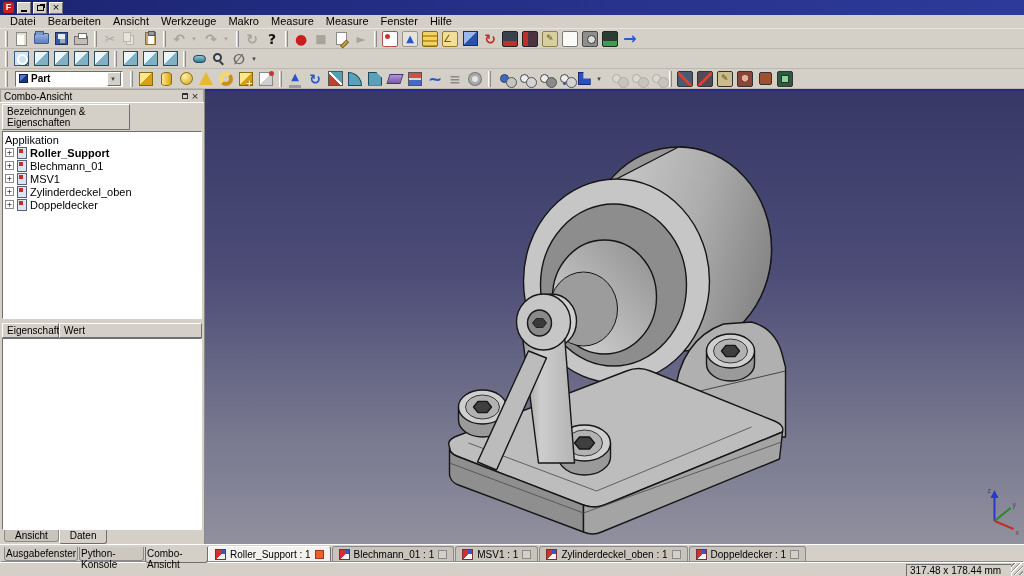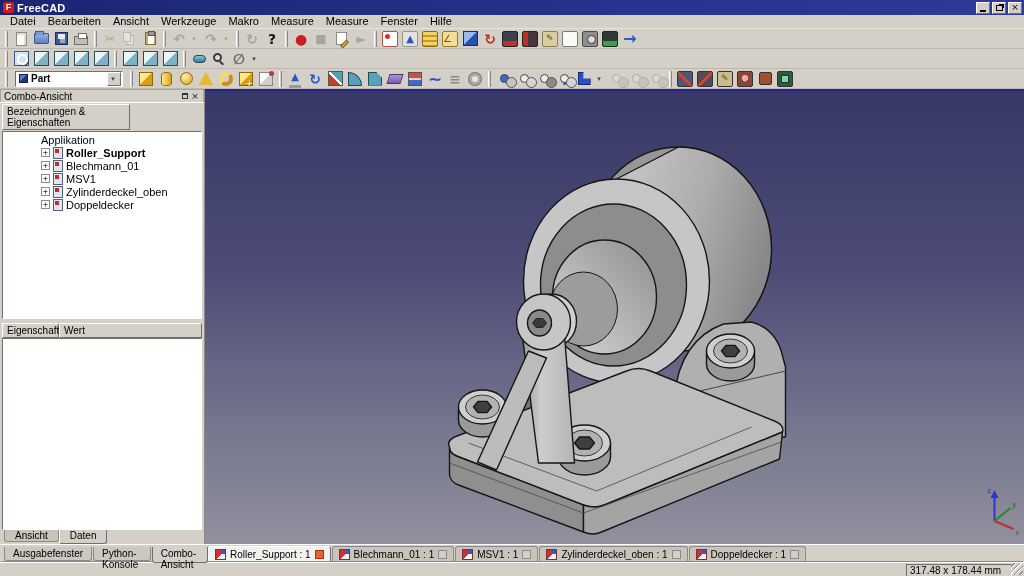--- a/index.html
+++ b/index.html
@@ -149,21 +149,21 @@
   .ic-float { width:6px; height:6px; border:1px solid #333; border-top-width:2px; }
   .panel-tabs { height:15px; display:flex; align-items:flex-end; padding-left:2px; }
   .ptab { padding:1px 9px 1px; font-size:10px; border:1px solid #8a8a8a; border-bottom:none;
     border-radius:2px 2px 0 0; background:#c8c4bc; margin-right:1px; height:13px; }
   .ptab.active { background:#d4d0c8; height:15px; border-color:#fff #6f6f6f transparent #fff; position:relative; z-index:2; }
   .tree-header-row { padding:1px 2px; background:#d4d0c8; border-top:1px solid #fff; }
   .tree-header { display:inline-block; width:128px; padding:1px 4px; font-size:10px;
     background:#d4d0c8; border:1px solid; border-color:#fff #6f6f6f #6f6f6f #fff; }
   .tree { flex:0 0 188px; background:#fff; border:1px solid; border-color:#6f6f6f #fff #fff #6f6f6f;
     margin:0 2px; overflow:hidden; padding:1px 0 0 2px; }
-  .trow { display:flex; align-items:center; height:13px; gap:3px;margin-left:36px; }
+  .trow { display:flex; align-items:center; height:13px; gap:3px; }
   .trow .lbl { font-size:11px; }
   .trow.bold .lbl { font-weight:bold; }
   .exp { width:9px; height:9px; background:#fff; border:1px solid #8a8a8a; color:#333;
     font:8px/8px "DejaVu Sans Mono",monospace; text-align:center; }
   .doc-ic { width:10px; height:12px; background:#dfe5ef; border:1px solid #55607a; position:relative; }
   .doc-ic::after { content:""; position:absolute; left:1px; top:1px; width:4px; height:4px; background:#c03028; }
   .splitter { height:4px; }
   .prop-header { display:flex; margin:0 2px; }
   .prop-cell { padding:1px 4px; font-size:10px; background:#d4d0c8; border:1px solid;
     border-color:#fff #6f6f6f #6f6f6f #fff; }
@@ -176,21 +176,21 @@
   .stab.active { background:#d4d0c8; height:14px; border-color:#6f6f6f #6f6f6f #6f6f6f #fff; z-index:2; }
 
   .viewport { flex:1; position:relative; border-top:2px solid #26268c;
     background:linear-gradient(180deg,#383867 0%,#4c4c77 40%,#77778f 75%,#90909e 100%); }
   .viewport svg { display:block; width:100%; height:100%; }
 
   
   .bottomrow { height:18px; display:flex; align-items:flex-start; background:#d4d0c8;
     border-top:1px solid #fff; }
   .docktabs { width:208px; display:flex; padding:2px 0 0 4px; gap:1px; }
-  .dktab { padding:1px 8px; font-size:10px; height:14px; border:1px solid #8a8a8a; border-top:none;
+  .dktab { padding:1px 1px; font-size:10px; height:14px; border:1px solid #8a8a8a; border-top:none;
     border-radius:0 0 3px 3px; background:#ccc8c0; }
   .dktab.active { background:#d4d0c8; border-color:#6f6f6f; font-weight:normal; height:16px; z-index:2; }
   .doctabs { flex:1; display:flex; padding-top:1px; gap:1px; }
   .dtab { display:flex; align-items:center; gap:4px; padding:1px 6px; height:15px;
     border:1px solid #8a8a8a; border-bottom:none; border-radius:3px 3px 0 0; background:#c8c4bc; font-size:10px; }
   .dtab.active { background:#f2f1ee; border-color:#fff #6f6f6f #f2f1ee #fff; }
   .dtab-ic { width:11px; height:11px; background:linear-gradient(135deg,#d23030 0 52%,#f4f4f4 52% 100%);
     border:1px solid #7a3030; position:relative; }
   .dtab-ic::after { content:""; position:absolute; right:0; top:0; width:4px; height:4px; background:#3658c8; }
   .tclose { width:9px; height:9px; border:1px solid #8a8a8a; background:#d4d0c8; }
@@ -201,21 +201,20 @@
   .dim-box { width:106px; height:13px; margin-right:12px; padding:0 3px; font-size:10px;
     line-height:12px; border:1px solid; border-color:#6f6f6f #fff #fff #6f6f6f; }
   .resize-grip { position:absolute; right:1px; bottom:1px; width:12px; height:12px;
     background:repeating-linear-gradient(135deg,transparent 0 2px,#8a8a8a 2px 3px,#fff 3px 4px); }
 </style>
 </head>
 <body>
 
 <div class="titlebar">
   <div class="app-ic">F</div>
-  <div class="title-text">FreeCAD</div>
   <div class="winbtns">
     <div class="wbtn raised">
         <span class="ic-min"></span>
       </div>
     <div class="wbtn raised">
         <span class="ic-rest"></span>
       </div>
     <div class="wbtn raised">
         <span>×</span>
       </div>

